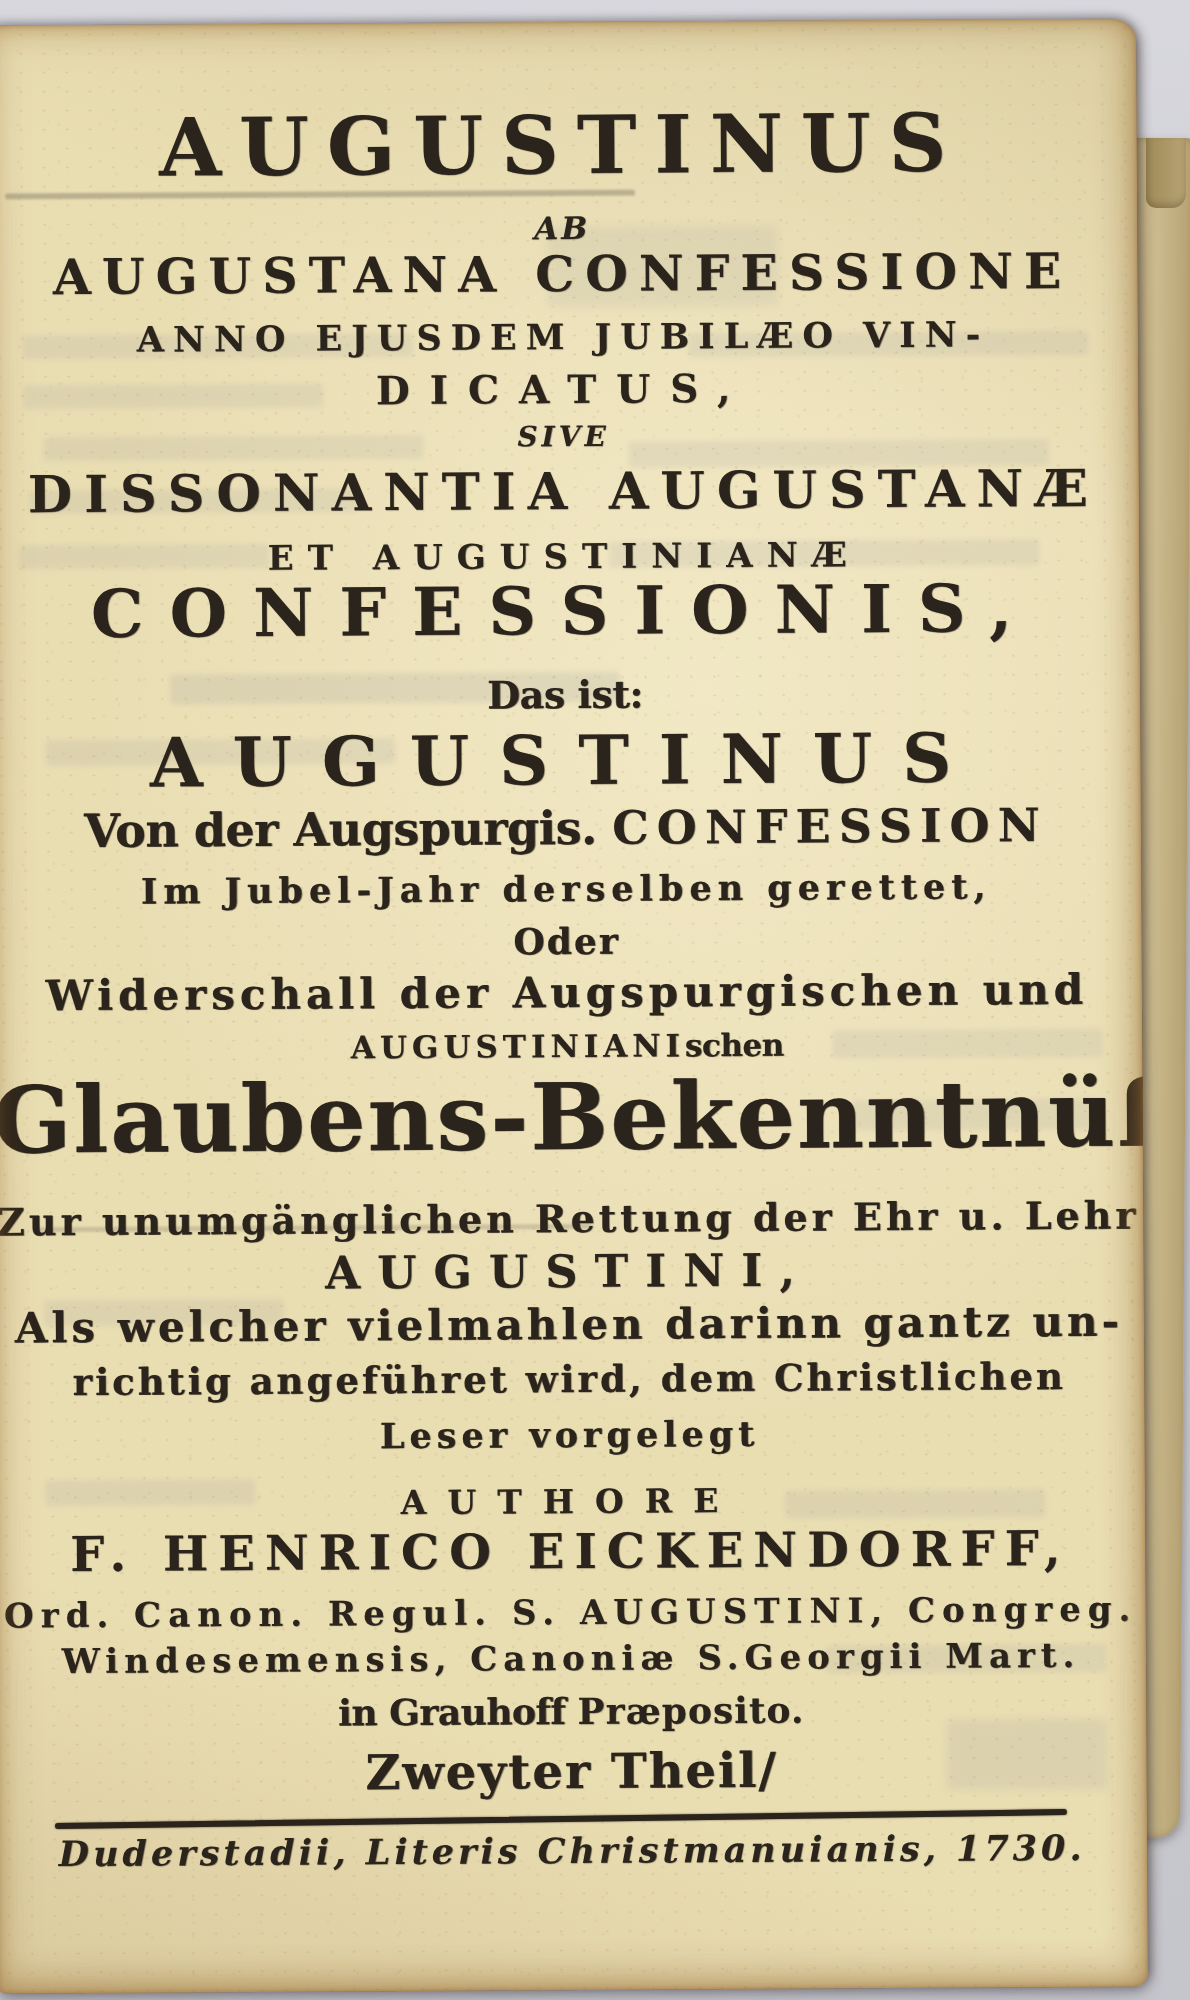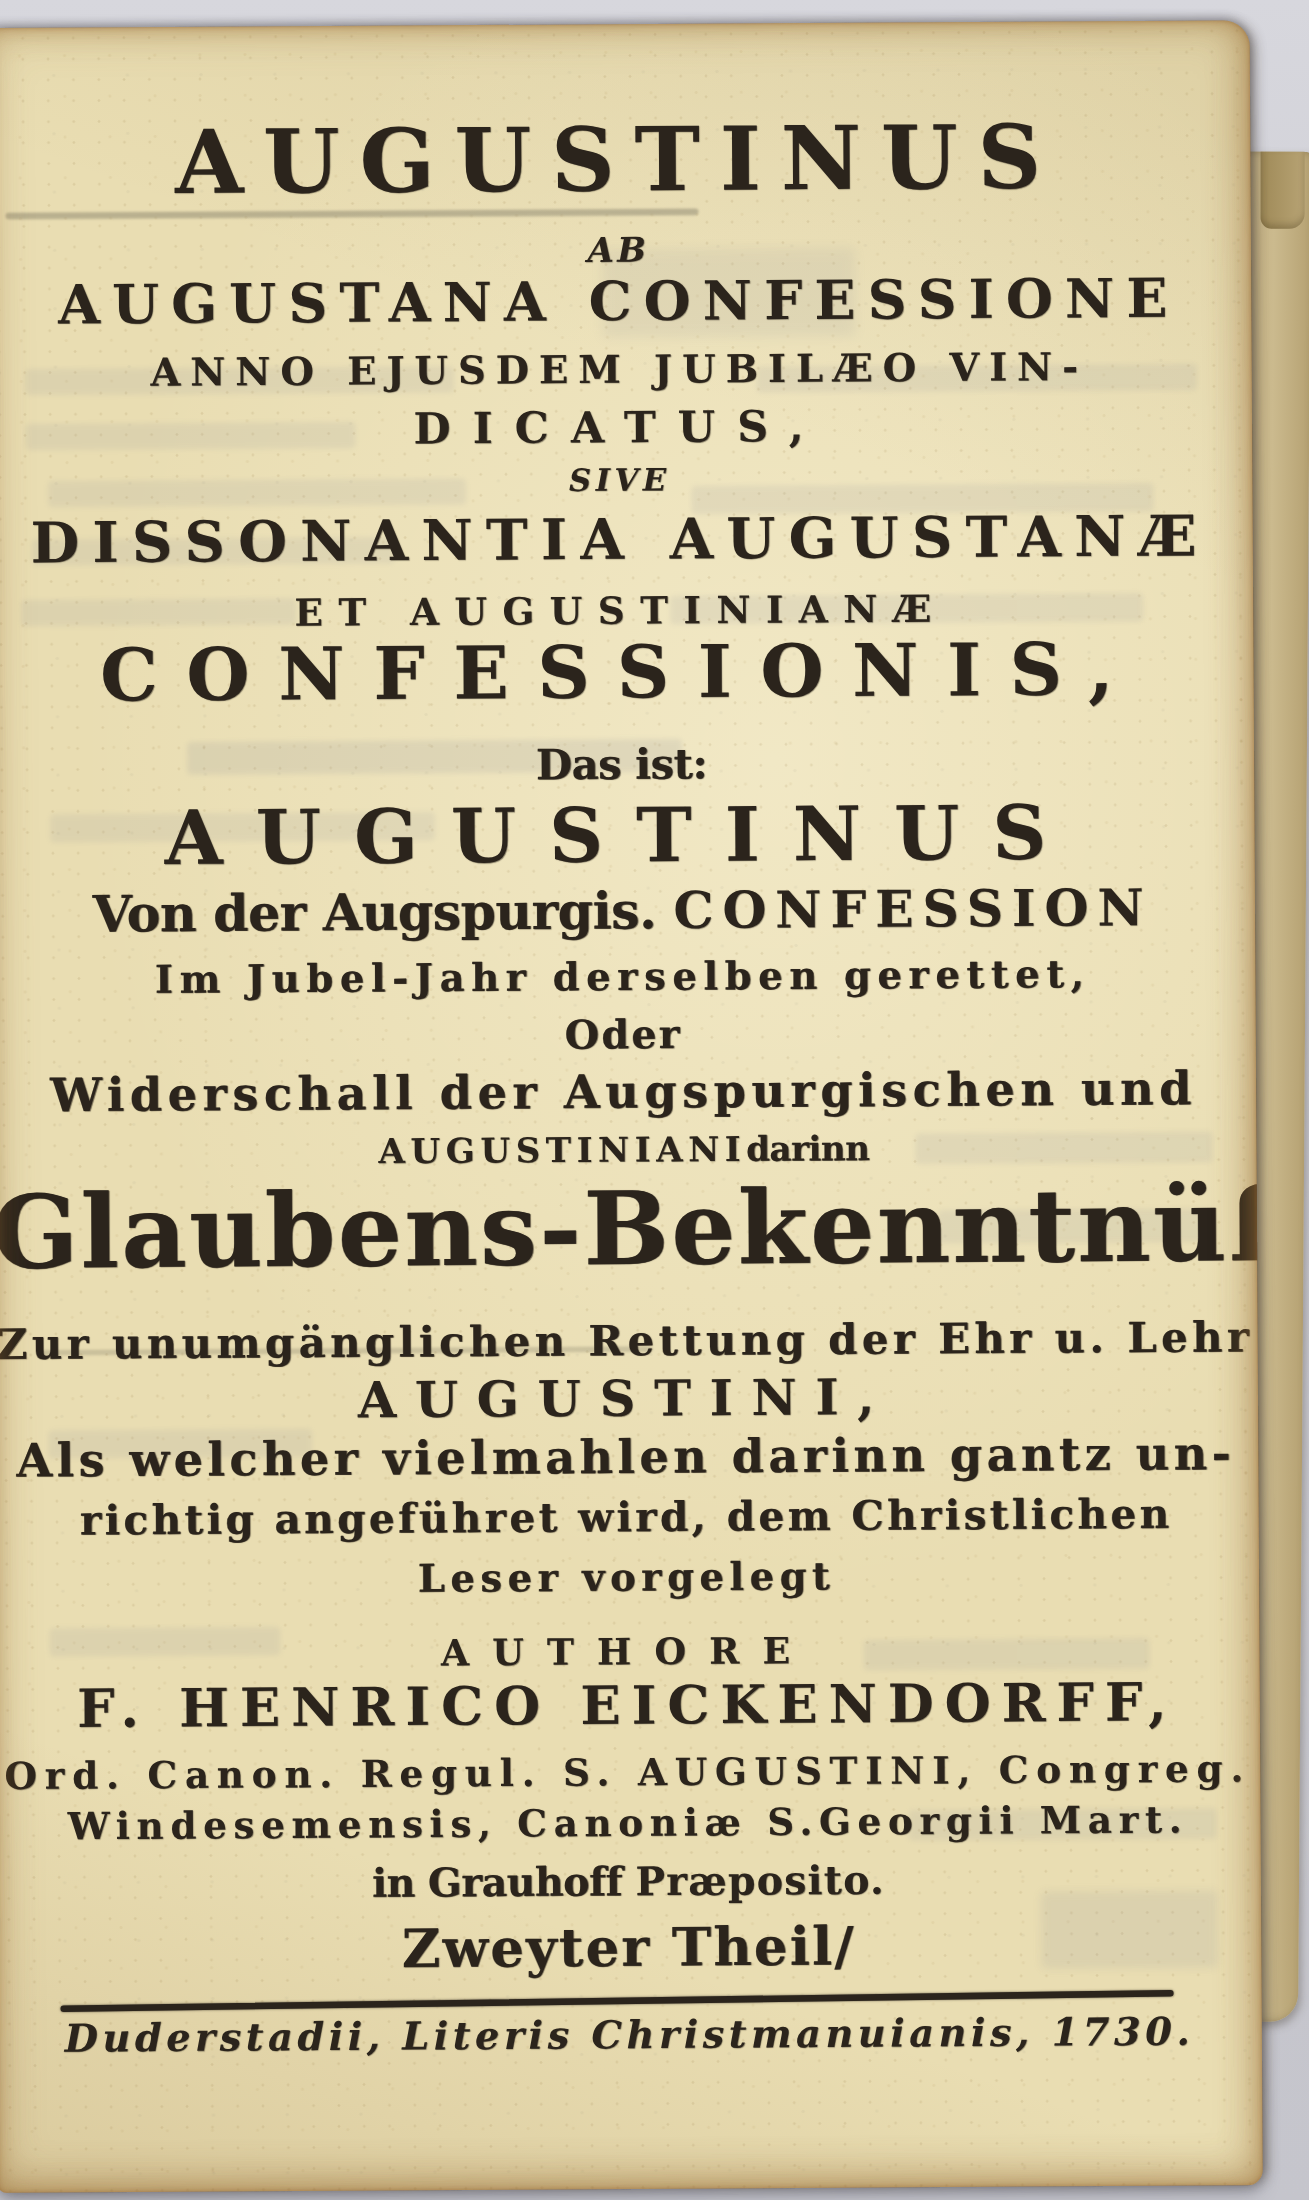--- a/index.html
+++ b/index.html
@@ -142,21 +142,21 @@
         <span class="fx fx-in">Von der Augspurgis. </span><span class="rm" style="letter-spacing:8px;">CONFESSION</span>
       </div>
 
       <div class="l fx" style="top:848px;font-size:35px;letter-spacing:6px;">Im Jubel-Jahr derselben gerettet,</div>
 
       <div class="l fx" style="top:900px;font-size:36px;letter-spacing:2px;">Oder</div>
 
       <div class="l fx" style="top:948px;font-size:42px;letter-spacing:5px;">Widerschall der Augspurgischen und</div>
 
       <div class="l" style="top:1008px;font-size:31px;">
-        <span class="rm" style="letter-spacing:5px;">AUGUSTINIANI</span><span class="fx fx-in">darinn</span>
+        <span class="rm" style="letter-spacing:5px;">AUGUSTINIANI</span><span class="fx fx-in">schen</span>
       </div>
 
       <div class="l fx" style="top:1046px;font-size:92px;letter-spacing:2px;">Glaubens-Bekenntnüß</div>
 
       <div class="l fx" style="top:1176px;font-size:38px;letter-spacing:4px;">Zur unumgänglichen Rettung der Ehr u. Lehr</div>
 
       <div class="l rm" style="top:1226px;font-size:45px;letter-spacing:17px;">AUGUSTINI,</div>
 
       <div class="l fx" style="top:1280px;font-size:42px;letter-spacing:4px;">Als welcher vielmahlen darinn gantz un-</div>
 

